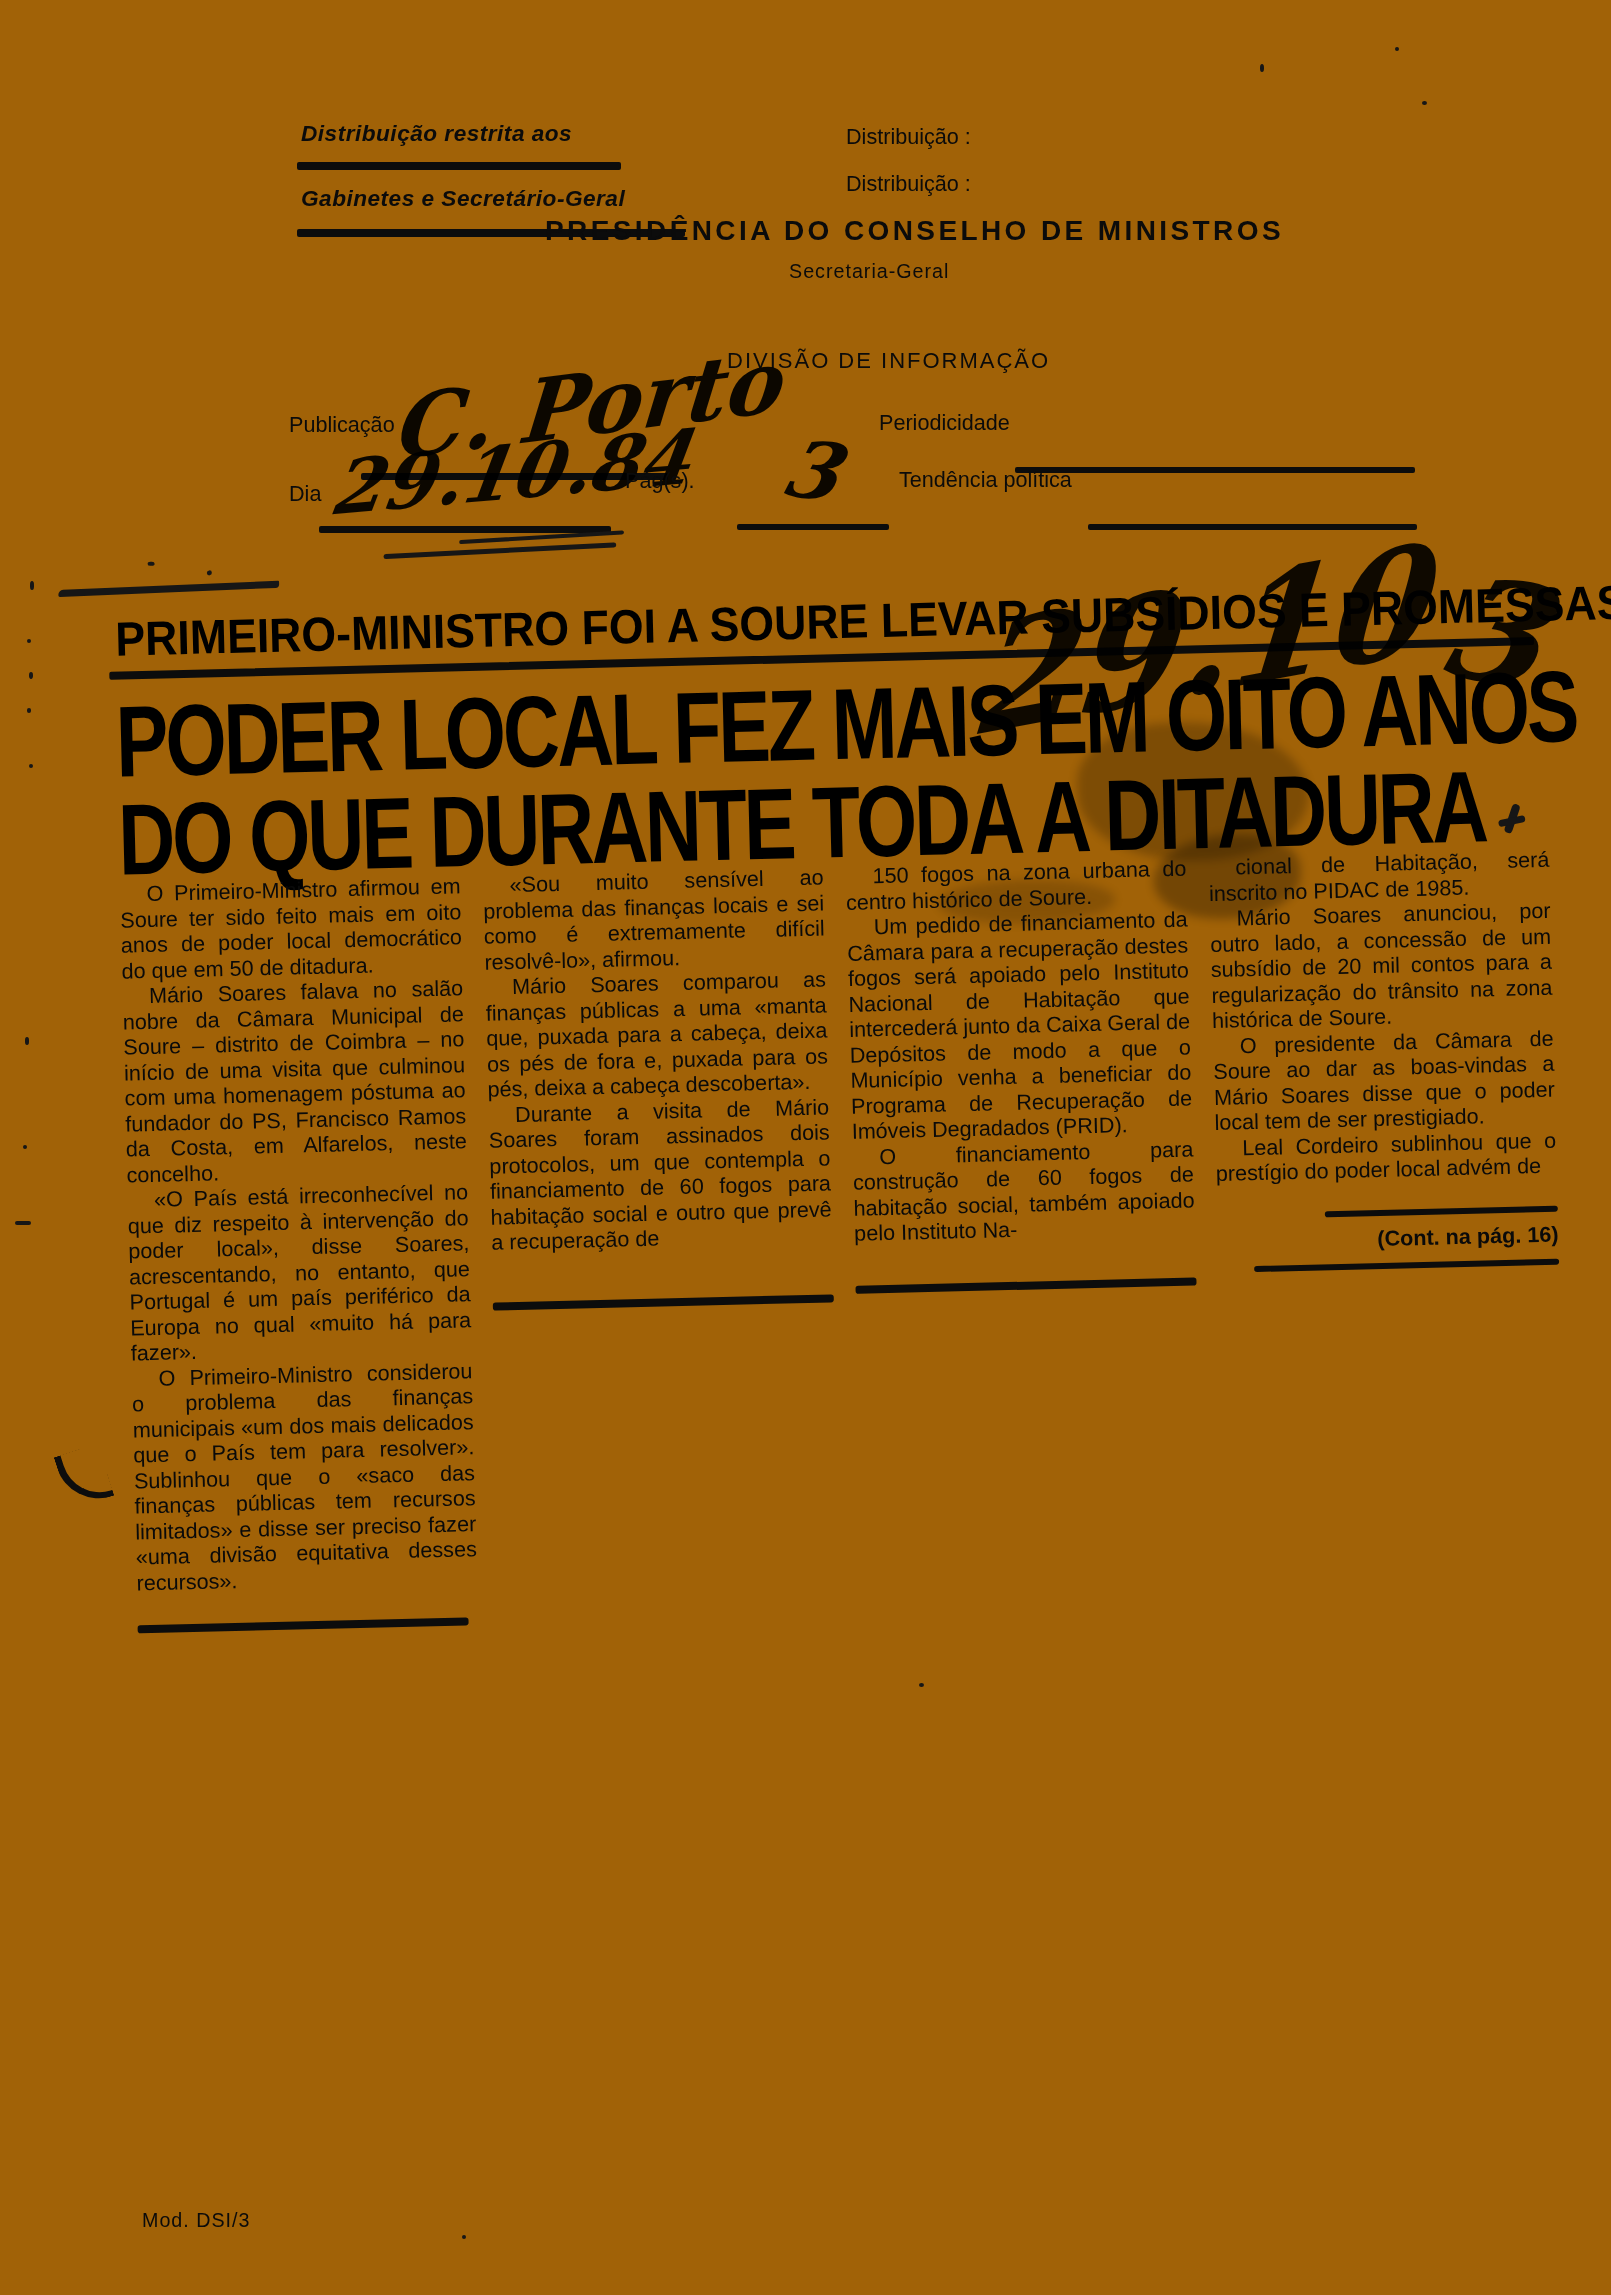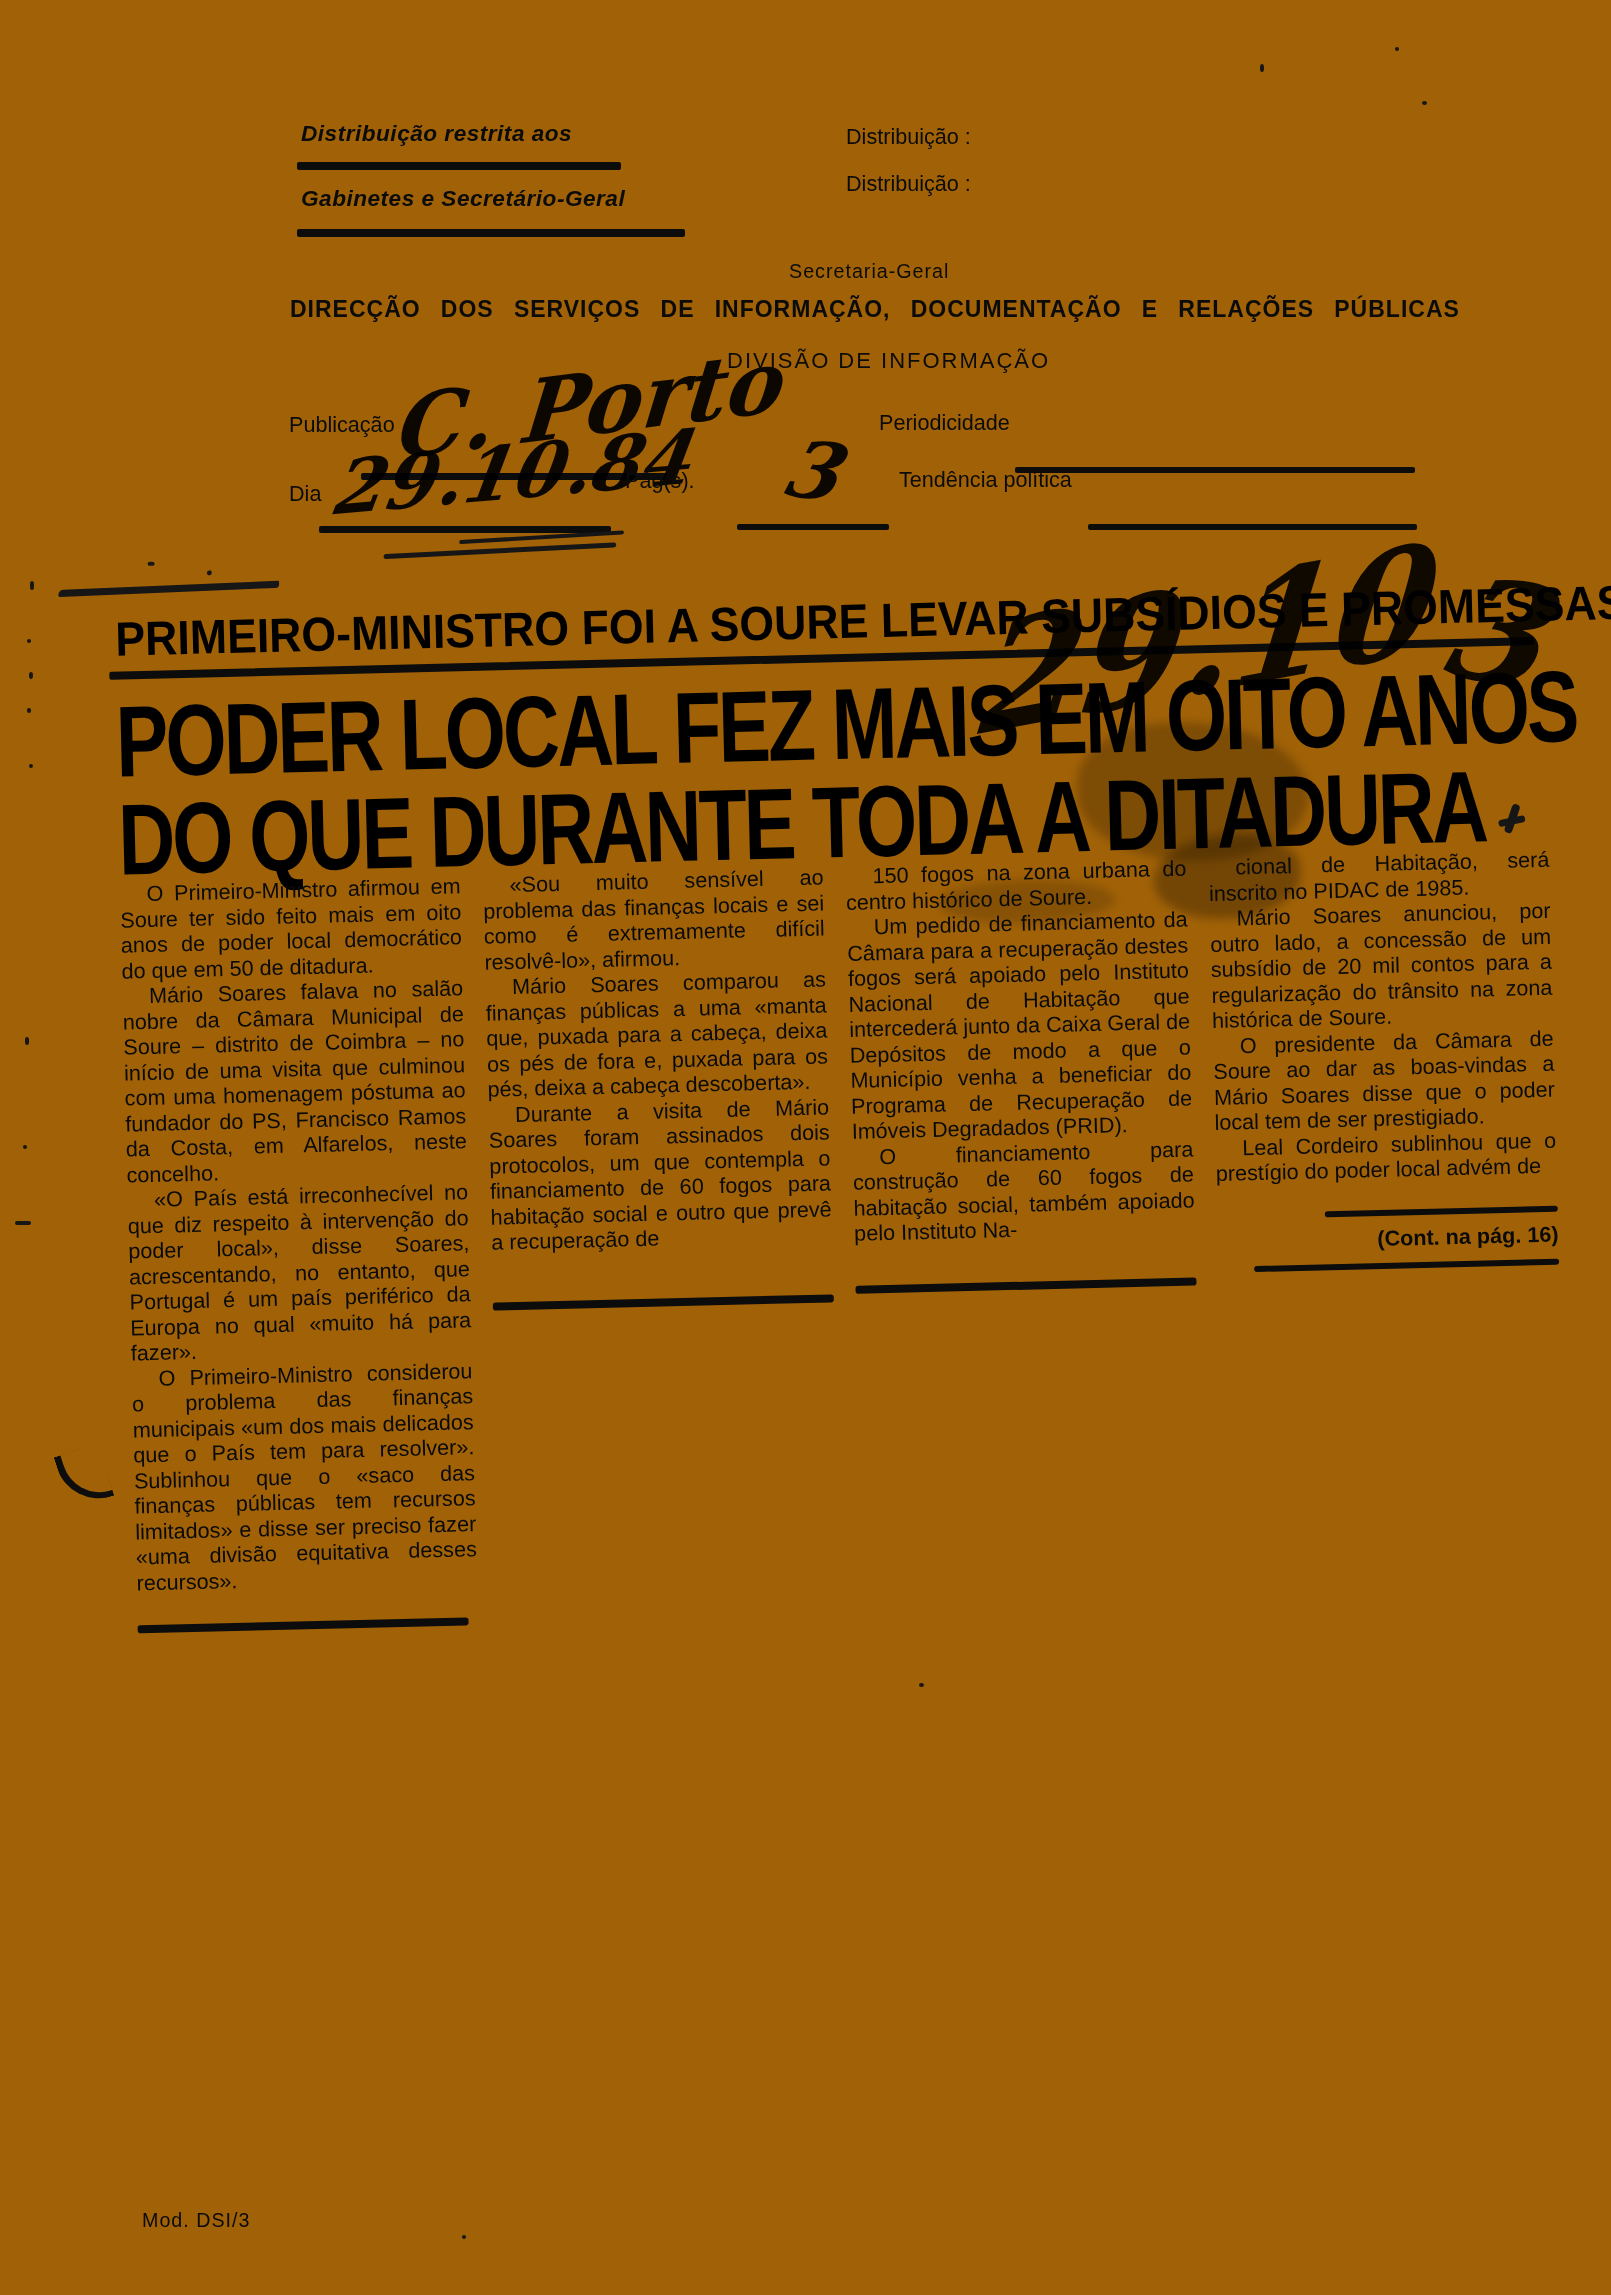--- a/index.html
+++ b/index.html
@@ -106,22 +106,22 @@
 
   <div class="abs form-italic" style="left:301px;top:121px;">Distribuição restrita aos</div>
   <div class="bar" style="left:297px;top:162px;width:324px;height:7.9px;"></div>
 
   <div class="abs form-italic" style="left:301px;top:186px;">Gabinetes e Secretário-Geral</div>
   <div class="bar" style="left:297px;top:229px;width:388px;height:7.9px;"></div>
 
   <div class="abs form-label" style="left:846px;top:124px;">Distribuição :</div>
   <div class="abs form-label" style="left:846px;top:171px;">Distribuição :</div>
 
+  <div class="abs org-title" style="left:545px;top:215px;">PRESIDÊNCIA DO CONSELHO DE MINISTROS</div>
   <div class="abs org-sub" style="left:789px;top:260px;">Secretaria-Geral</div>
-  <div class="abs org-dep" style="left:290px;top:296px;">DIRECÇÃO DOS SERVIÇOS DE INFORMAÇÃO, DOCUMENTAÇÃO E RELAÇÕES PÚBLICAS</div>
   <div class="abs org-div" style="left:727px;top:348px;">DIVISÃO DE INFORMAÇÃO</div>
 
   <div class="abs form-label" style="left:289px;top:412px;">Publicação</div>
   <div class="abs handwriting scrawl" style="left:398px;top:361px;font-size:86px;transform:rotate(-7deg) skewX(-14deg);">C. Porto</div>
   <div class="bar" style="left:361px;top:473px;width:307px;height:7.4px;"></div>
 
   <div class="abs form-label" style="left:879px;top:410px;">Periodicidade</div>
   <div class="bar" style="left:1015px;top:467px;width:400px;height:6.4px;"></div>
 
   <div class="abs form-label" style="left:289px;top:481px;">Dia</div>

